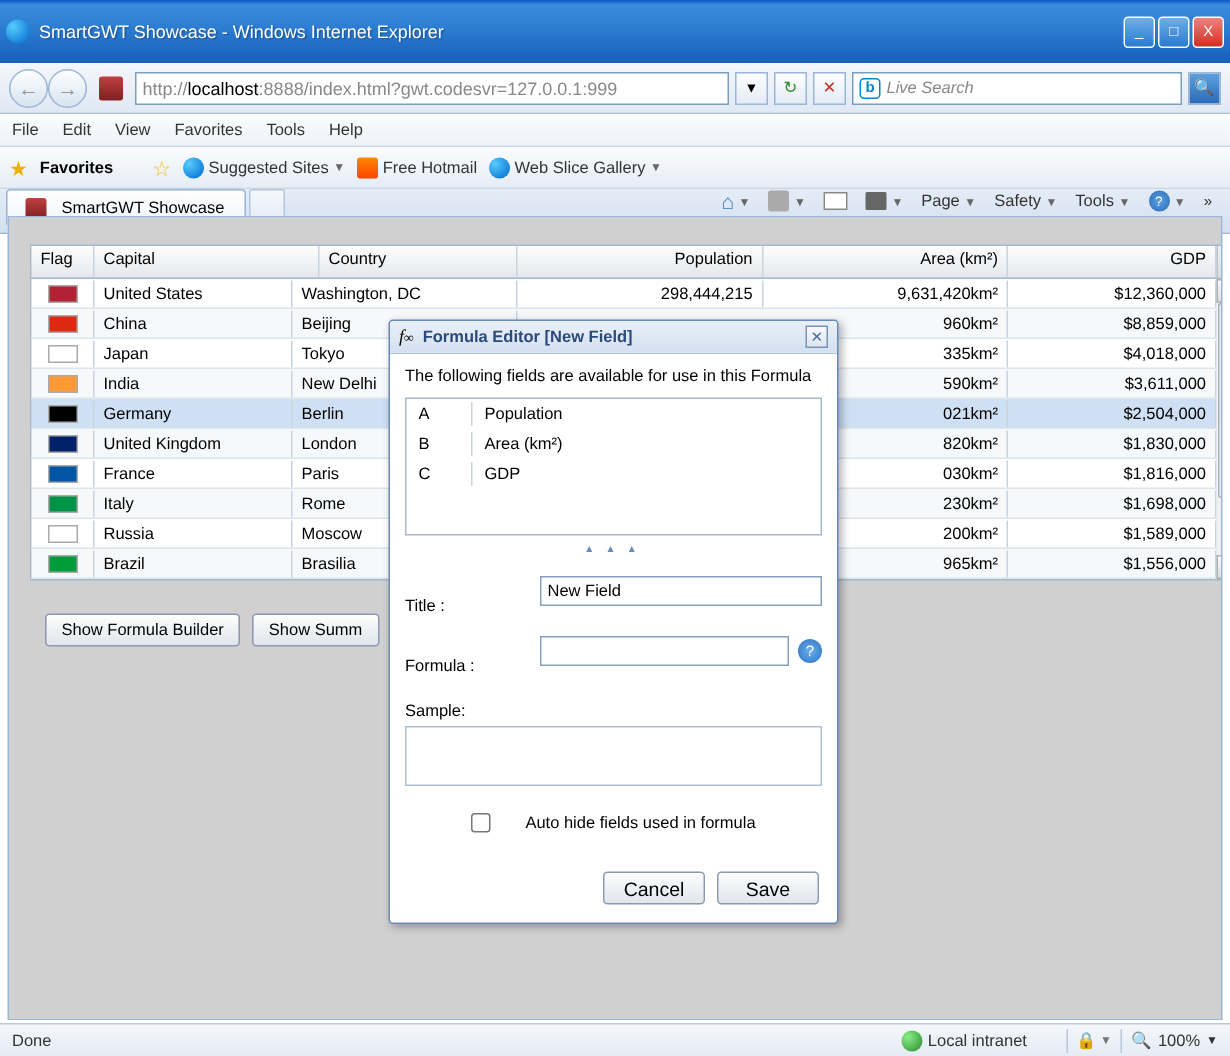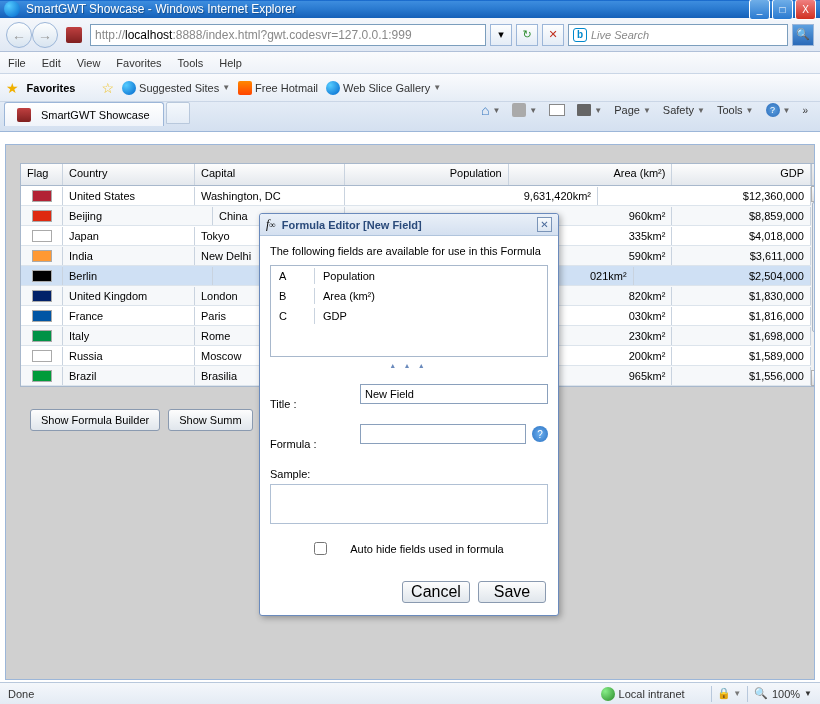--- a/index.html
+++ b/index.html
@@ -1,19 +1,19 @@
 <!DOCTYPE html>
 <html><head>
 <meta charset="utf-8">
 <style>
 * { box-sizing: border-box; margin: 0; padding: 0; }
 body { font-family: Tahoma, Arial, sans-serif; font-size: 11px; background: #fff; width: 820px; height: 704px; overflow: hidden; position: relative; }
 
 
-.titlebar { height: 18px; background: linear-gradient(#0a5bc4, #3c8cde 8%, #2a7ad0 50%, #1560b8); display: flex; align-items: center; padding: 0 4px; color: #fff; }
+.titlebar { height: 42px; background: linear-gradient(#0a5bc4, #3c8cde 8%, #2a7ad0 50%, #1560b8); display: flex; align-items: center; padding: 0 4px; color: #fff; }
 .titlebar .ie-icon { width: 16px; height: 16px; margin-right: 6px; background: radial-gradient(circle at 30% 30%, #5cf, #06c); border-radius: 50%; position: relative; }
 .titlebar .title { flex: 1; font-size: 12px; font-weight: normal; text-shadow: 1px 1px 1px rgba(0,0,0,.3); }
 .win-btns { display: flex; gap: 2px; }
 .win-btn { width: 21px; height: 21px; border: 1px solid #fff; border-radius: 3px; display: flex; align-items: center; justify-content: center; font-size: 10px; background: linear-gradient(#6faee8, #2a7ad0); color: #fff; cursor: pointer; }
 .win-btn.close { background: linear-gradient(#f08080, #d03020); }
 
 
 .navbar { height: 34px; background: linear-gradient(#f4f7fb, #e0e8f4); border-bottom: 1px solid #b0c0d8; display: flex; align-items: center; padding: 0 6px; gap: 4px; }
 .nav-arrows { display: flex; gap: 0; }
 .nav-arrow { width: 26px; height: 26px; border: 1px solid #9cb6d8; border-radius: 50%; background: linear-gradient(#fdfefe, #d8e4f0); display: flex; align-items: center; justify-content: center; color: #999; cursor: pointer; font-size: 14px; }
@@ -103,21 +103,21 @@
 .dots { text-align: center; font-size: 8px; color: #6a8abc; letter-spacing: 4px; margin: 2px 0 8px; }
 .form-row { display: flex; align-items: center; margin-bottom: 8px; }
 .form-row label { width: 90px; text-align: left; padding-right: 8px; margin-top: 20px; }
 .form-row input[type=text] { flex: 1; height: 20px; border: 1px solid #8aa0bc; padding: 0 4px; font-family: inherit; font-size: 11px; }
 .form-row .help { width: 16px; height: 16px; margin-left: 6px; background: radial-gradient(circle, #6cb0f0, #2a70c0); border-radius: 50%; color: #fff; font-size: 10px; display: flex; align-items: center; justify-content: center; cursor: pointer; }
 .sample-label { margin: 18px 0 4px; }
 .sample-box { height: 40px; border: 1px solid #b0c0d4; }
 .chk-row { display: flex; align-items: center; justify-content: center; gap: 23px; margin: 18px 0 4px; }
 .chk-row input { width: 13px; height: 13px; }
 .dlg-btns { display: flex; justify-content: flex-end; gap: 8px; padding: 10px 12px 12px; }
-.dlg-btns button { width: 68px; height: 22px; border: 1px solid #8a9ab0; border-radius: 3px; background: linear-gradient(#fdfdfd, #e0e6ec); font-family: inherit; font-size: 16px; cursor: pointer; }
+.dlg-btns button { width: 68px; height: 22px; border: 1px solid #8a9ab0; border-radius: 3px; background: linear-gradient(#fdfdfd, #e0e6ec); font-family: inherit; font-size: 13px; cursor: pointer; }
 
 
 .statusbar { position: absolute; left: 0; right: 0; bottom: 0; height: 22px; background: linear-gradient(#f4f7fb, #e4ebf4); border-top: 1px solid #b8c8dc; display: flex; align-items: center; padding: 0 8px; font-size: 11px; color: #333; }
 .statusbar .left { flex: 1; }
 .statusbar .zone { display: flex; align-items: center; gap: 4px; margin-right: 20px; }
 .globe { width: 14px; height: 14px; background: radial-gradient(circle at 30% 30%, #8e8, #2a8a2a); border-radius: 50%; }
 .sb-sep { width: 1px; height: 16px; background: #b8c8dc; margin: 0 6px; }
 .lock-area { display: flex; align-items: center; gap: 2px; color: #777; }
 .zoom { display: flex; align-items: center; gap: 4px; }
 </style>
@@ -226,44 +226,45 @@
     <span class="chev">»</span>
   </div>
 </div>
 
 <div class="content">
   <div class="overlay"></div>
 
   <div class="grid" style="position: relative;">
     <div class="grid-header">
       <div class="col col-flag">Flag</div>
+      <div class="col col-capital">Capital</div>
       <div class="col col-country">Country</div>
-      <div class="col col-capital">Capital</div>
       <div class="col col-pop">Population</div>
       <div class="col col-area">Area (km²)</div>
       <div class="col col-gdp">GDP</div>
       <div class="col-scroll"></div>
     </div>
     <div class="grid-body" id="grid-body">
         <div class="grid-row">
           <div class="cell col-flag">
             <span class="flag-box" style="background:#b22234"></span>
           </div>
           <div class="cell col-country">United States</div>
           <div class="cell col-capital">Washington, DC</div>
+          <div class="cell col-pop">298,444,215</div>
           <div class="cell col-area">9,631,420km²</div>
           <div class="cell col-gdp">$12,360,000</div>
           <div class="scroll-col"></div>
         </div>
         <div class="grid-row">
           <div class="cell col-flag">
             <span class="flag-box" style="background:#de2910"></span>
           </div>
+          <div class="cell col-country">China</div>
           <div class="cell col-capital">Beijing</div>
-          <div class="cell col-country">China</div>
           <div class="cell col-pop"></div>
           <div class="cell col-area">960km²</div>
           <div class="cell col-gdp">$8,859,000</div>
           <div class="scroll-col"></div>
         </div>
         <div class="grid-row">
           <div class="cell col-flag">
             <span class="flag-box" style="background:#ffffff"></span>
           </div>
           <div class="cell col-country">Japan</div>
@@ -281,20 +282,21 @@
           <div class="cell col-capital">New Delhi</div>
           <div class="cell col-pop"></div>
           <div class="cell col-area">590km²</div>
           <div class="cell col-gdp">$3,611,000</div>
           <div class="scroll-col"></div>
         </div>
         <div class="grid-row sel">
           <div class="cell col-flag">
             <span class="flag-box" style="background:#000000"></span>
           </div>
+          <div class="cell col-country">Germany</div>
           <div class="cell col-capital">Berlin</div>
           <div class="cell col-pop"></div>
           <div class="cell col-area">021km²</div>
           <div class="cell col-gdp">$2,504,000</div>
           <div class="scroll-col"></div>
         </div>
         <div class="grid-row">
           <div class="cell col-flag">
             <span class="flag-box" style="background:#012169"></span>
           </div>

